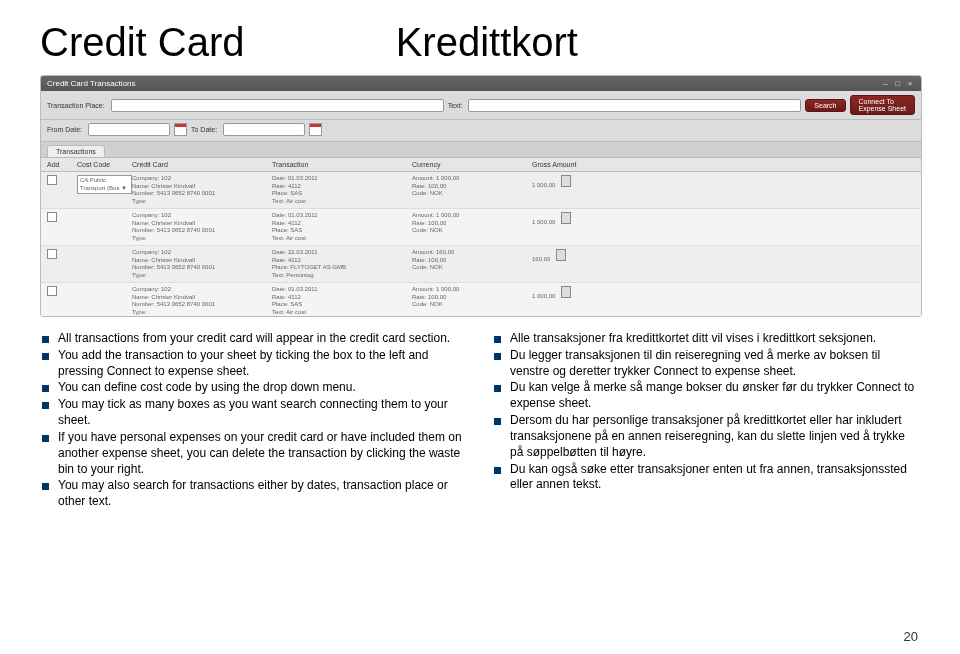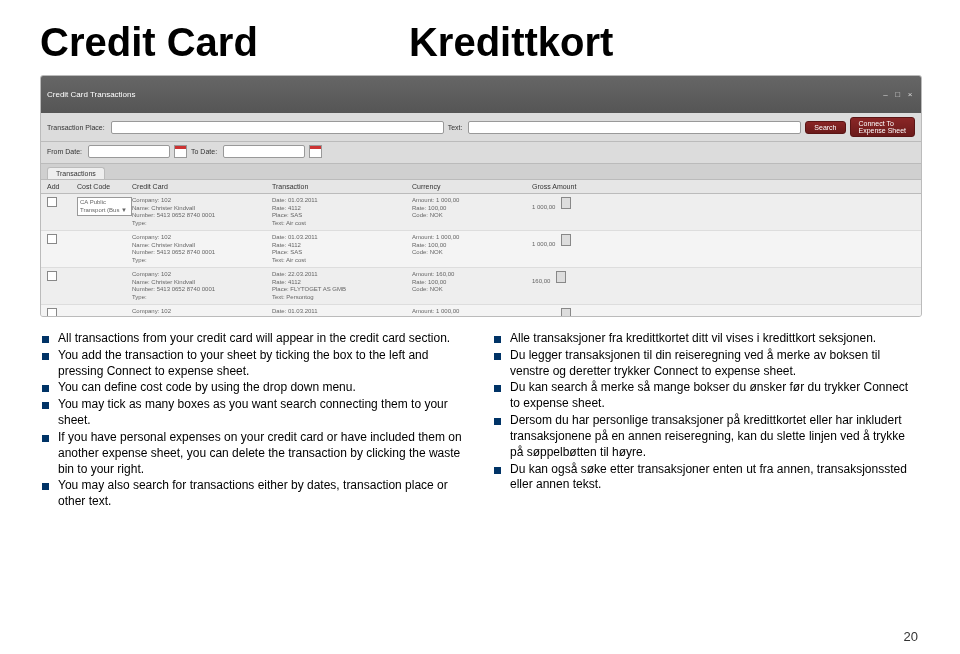--- a/index.html
+++ b/index.html
@@ -8,21 +8,21 @@
     font-family: Arial, Helvetica, sans-serif;
     width: 960px;
     height: 654px;
     box-sizing: border-box;
     background: #fff;
     color: #000;
     position: relative;
   }
   .page-title {
     font-size: 40px;
-    font-weight: bold;
+    font-weight: normal;
     margin-bottom: 10px;
     font-family: Arial, sans-serif;
   }
   .page-title .title-left { margin-right: 140px; }
   .screenshot {
     width: 100%;
     height: 240px;
     background: #e8e8e8;
     border: 1px solid #bbb;
     border-radius: 3px;
@@ -31,21 +31,21 @@
     overflow: hidden;
     font-size: 7px;
     color: #555;
   }
   .screenshot .titlebar {
     display: flex;
     align-items: flex-end;
     justify-content: space-between;
     background: linear-gradient(#666, #555);
     color: #fff;
-    padding: 14px 6px;
+    padding: 3px 6px;
     font-size: 8px;
   }
   .screenshot .titlebar .win-icons span {
     display: inline-block;
     width: 10px;
     text-align: center;
     color: #ddd;
   }
   .screenshot .searchbar {
     display: flex;
@@ -265,20 +265,20 @@
         <li>You can define cost code by using the drop down menu.</li>
         <li>You may tick as many boxes as you want search connecting them to your sheet.</li>
         <li>If you have personal expenses on your credit card or have included them on another expense sheet, you can delete the transaction by clicking the waste bin to your right.</li>
         <li>You may also search for transactions either by dates, transaction place or other text.</li>
       </ul>
   </div>
   <div class="col">
     <ul id="list-right">
         <li>Alle transaksjoner fra kredittkortet ditt vil vises i kredittkort seksjonen.</li>
         <li>Du legger transaksjonen til din reiseregning ved å merke av boksen til venstre og deretter trykker Connect to expense sheet.</li>
-        <li>Du kan search å merke så mange bokser du ønsker før du trykker Connect to expense sheet.</li>
+        <li>Du kan velge å merke så mange bokser du ønsker før du trykker Connect to expense sheet.</li>
         <li>Dersom du har personlige transaksjoner på kredittkortet eller har inkludert transaksjonene på en annen reiseregning, kan du slette linjen ved å trykke på søppelbøtten til høyre.</li>
         <li>Du kan også søke etter transaksjoner enten ut fra annen, transaksjonssted eller annen tekst.</li>
       </ul>
   </div>
 </div>
 
 <div class="page-number">20</div>
 
 </body></html>

